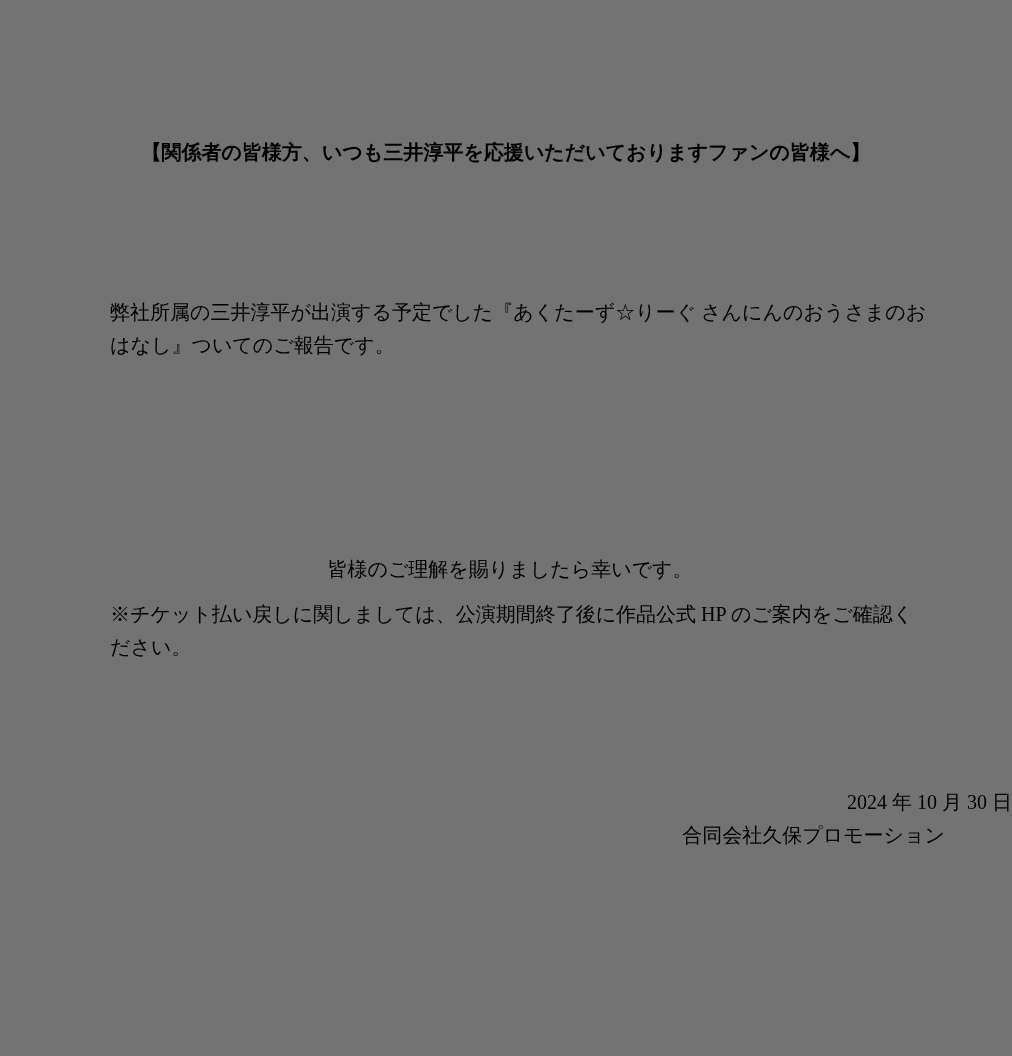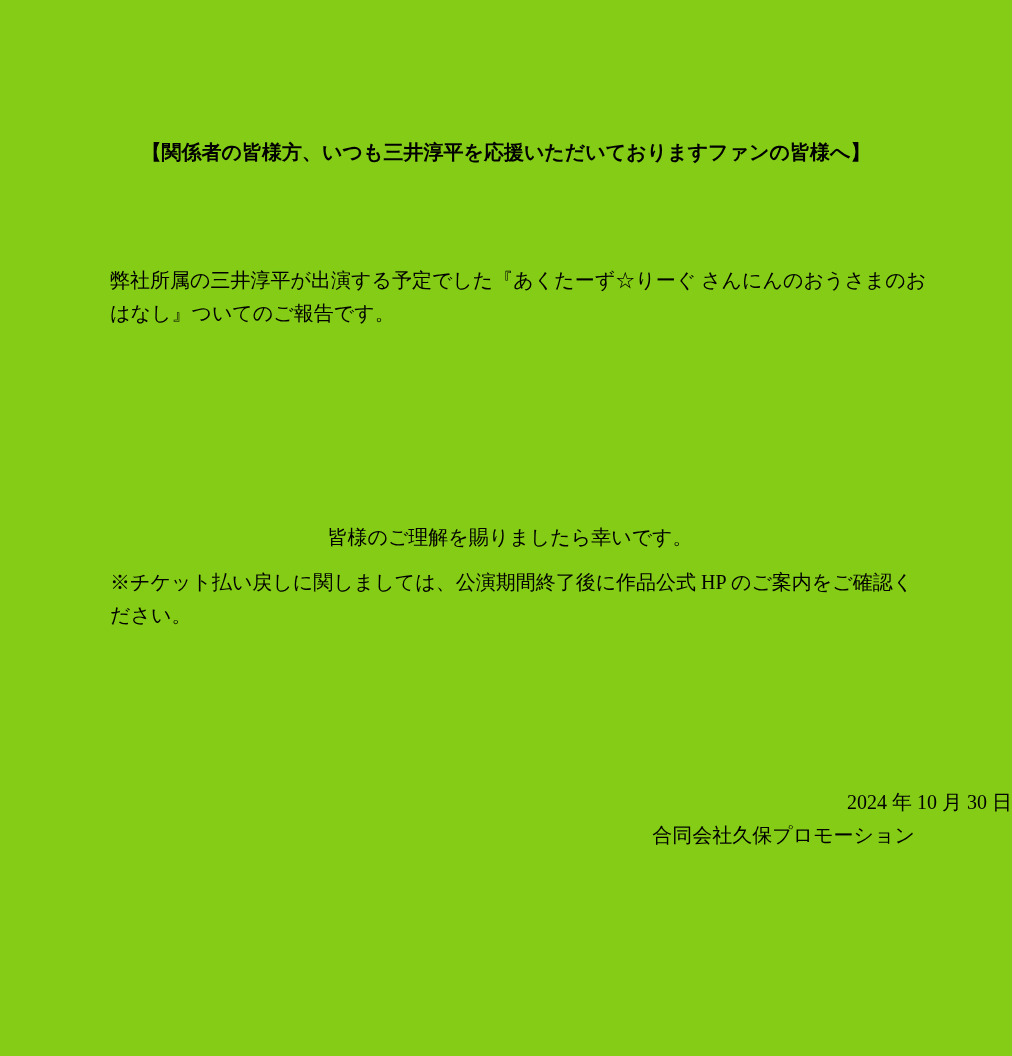--- a/index.html
+++ b/index.html
@@ -3,40 +3,41 @@
   <meta charset="utf-8">
   <style>
     * { margin: 0; padding: 0; box-sizing: border-box; }
     html, body {
       background: #ffffff;
     }
     .page {
       position: relative;
       width: 1012px;
       height: 1056px;
-      background: #84cc16;
+      background: #737373;
       overflow: hidden;
       font-family: "Liberation Serif", "DejaVu Serif", serif;
       color: #000000;
       font-size: 20px;
       line-height: 33px;
     }
     .doc-title {
       position: absolute;
       top: 136px;
       left: 0;
       width: 100%;
       text-align: center;
       font-weight: bold;
       white-space: nowrap;
     }
     .para {
       position: absolute;
       left: 110px;
       width: 800px;
+      margin-top: 32px;
     }
     .para .line {
       white-space: nowrap;
     }
     .para-1 { top: 264px; }
     .para-2 { top: 362px; }
     .para-3 { top: 521px; text-align: center; }
     .para-4 { top: 566px; }
     .para-5 { top: 686px; }
     .signature {
@@ -44,21 +45,21 @@
       top: 786px;
       left: 0;
       width: 100%;
     }
     .signature .sig-date {
       text-align: right;
       white-space: nowrap;
     }
     .signature .sig-company {
       text-align: right;
-      padding-right: 97px;
+      padding-right: 67px;
       white-space: nowrap;
     }
   </style>
 </head>
 <body>
 
 <div class="page">
 
   <div class="doc-title">【関係者の皆様方、いつも三井淳平を応援いただいておりますファンの皆様へ】</div>
 

